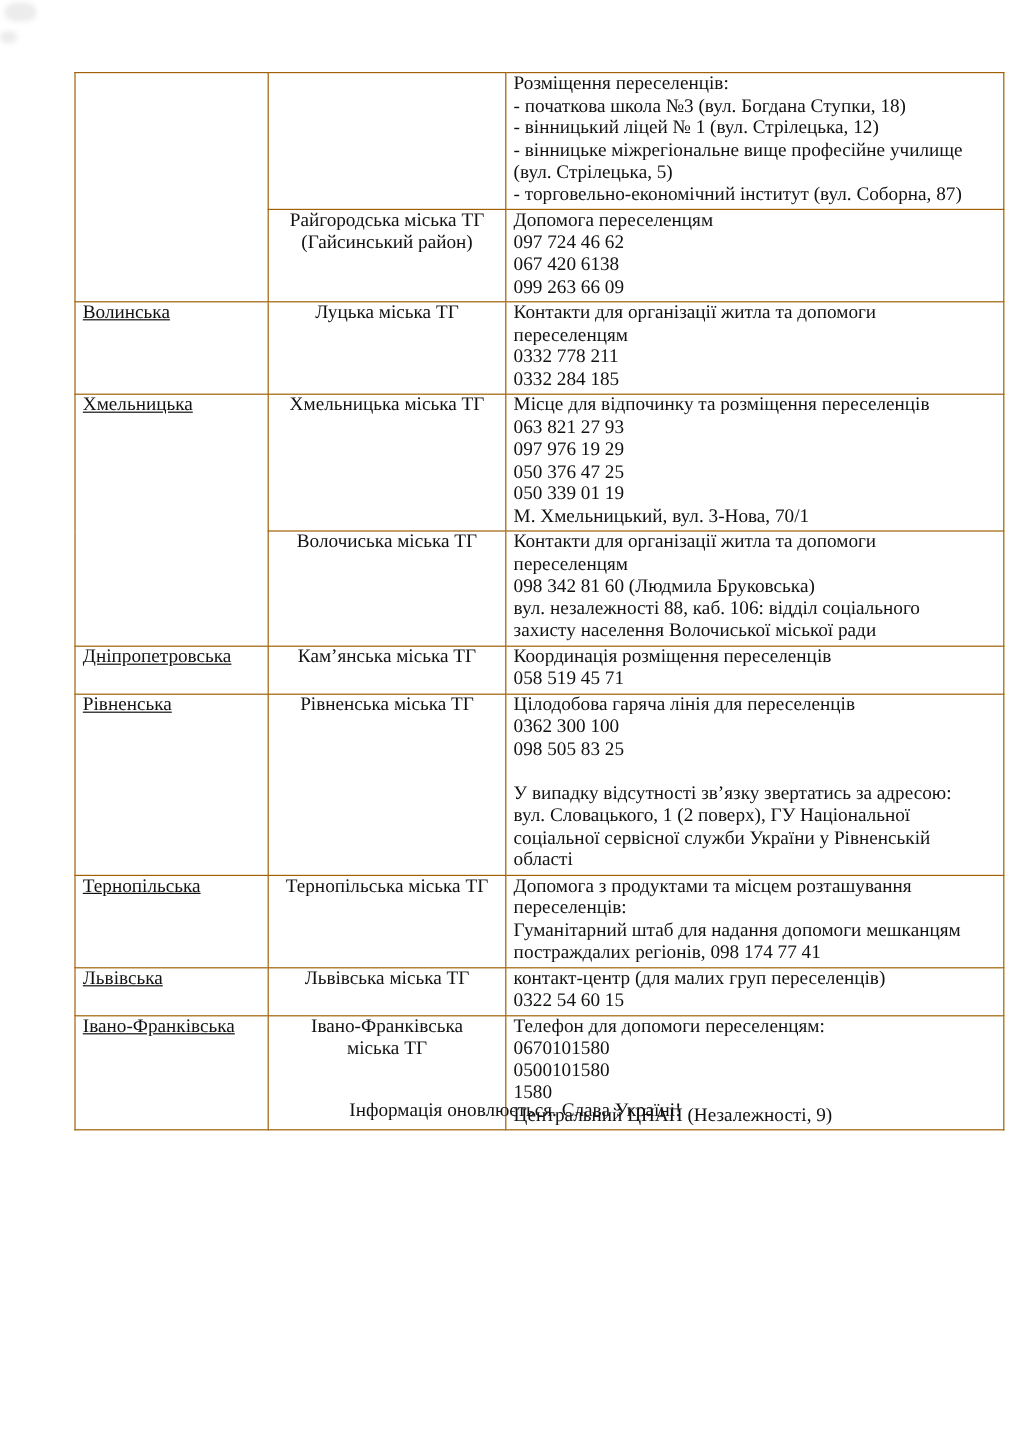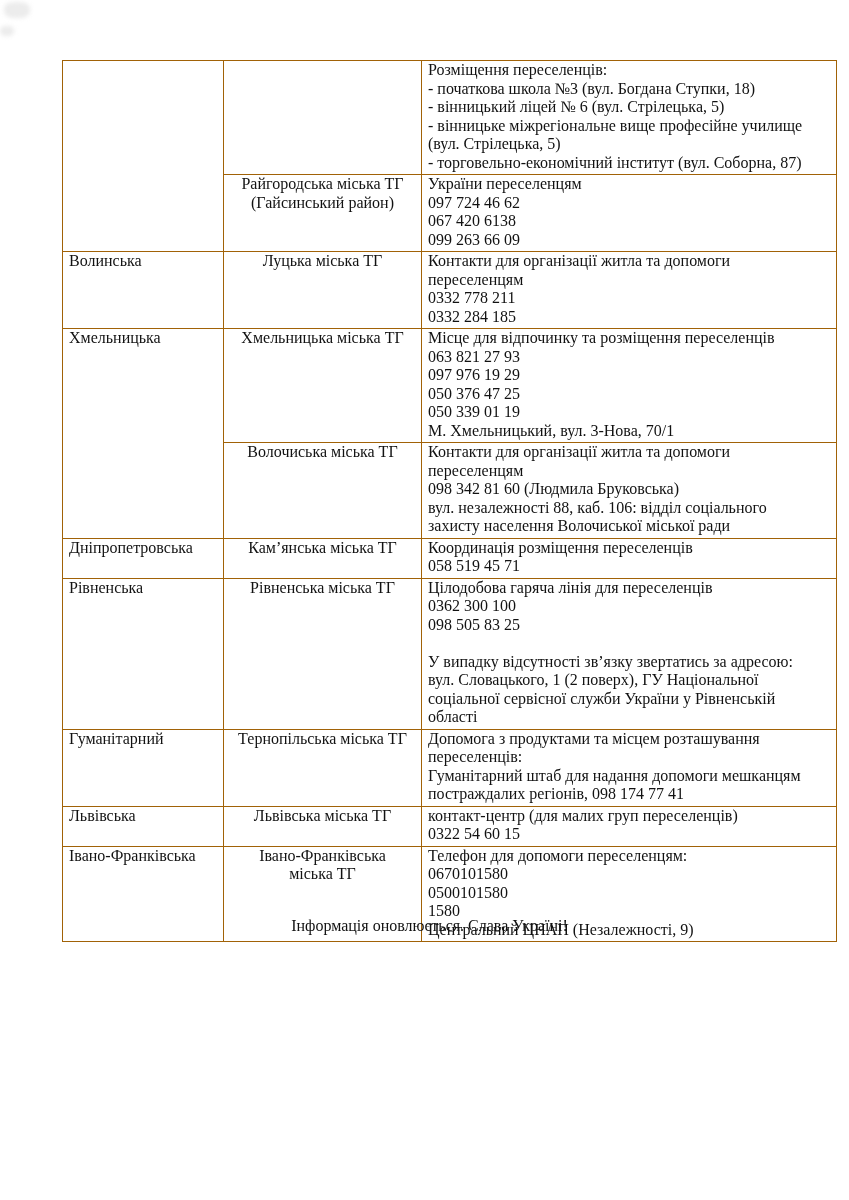--- a/index.html
+++ b/index.html
@@ -25,21 +25,21 @@
     width: 735px;
   }
   table.contacts td {
     border: 1px solid #a16207;
     vertical-align: top;
     padding: 0 6px 2px 6px;
     font-size: 16px;
     line-height: 18.5px;
     overflow: hidden;
   }
-  td.col-region    { width: 148px; }
+  td.col-region    { width: 148px; text-decoration: underline; }
   td.col-community { width: 185px; text-align: center; }
   td.col-info      { width: 402px; }
   .line {
     min-height: 18.5px;
     white-space: normal;
   }
   .footer-note {
     position: absolute;
     top: 916px;
     left: 62px;
@@ -66,33 +66,33 @@
   <div class="scan-smudge smudge-2"></div>
 
   <table class="contacts">
     <tbody id="contacts-tbody">
         <tr>
           <td class="col-region" rowspan="2"></td>
           <td class="col-community"></td>
           <td class="col-info">
             <div class="line">Розміщення переселенців:</div>
             <div class="line">- початкова школа №3 (вул. Богдана Ступки, 18)</div>
-            <div class="line">- вінницький ліцей № 6 (вул. Стрілецька, 5)</div>
+            <div class="line">- вінницький ліцей № 1 (вул. Стрілецька, 12)</div>
             <div class="line">- вінницьке міжрегіональне вище професійне училище</div>
             <div class="line">(вул. Стрілецька, 5)</div>
             <div class="line">- торговельно-економічний інститут (вул. Соборна, 87)</div>
           </td>
         </tr>
         <tr>
           <td class="col-community">
             <div class="line">Райгородська міська ТГ</div>
             <div class="line">(Гайсинський район)</div>
           </td>
           <td class="col-info">
-            <div class="line">України переселенцям</div>
+            <div class="line">Допомога переселенцям</div>
             <div class="line">097 724 46 62</div>
             <div class="line">067 420 6138</div>
             <div class="line">099 263 66 09</div>
           </td>
         </tr>
         <tr>
           <td class="col-region">
             <div class="line">Волинська</div>
           </td>
           <td class="col-community">
@@ -158,21 +158,21 @@
             <div class="line">098 505 83 25</div>
             <div class="line"></div>
             <div class="line">У випадку відсутності зв’язку звертатись за адресою:</div>
             <div class="line">вул. Словацького, 1 (2 поверх), ГУ Національної</div>
             <div class="line">соціальної сервісної служби України у Рівненській</div>
             <div class="line">області</div>
           </td>
         </tr>
         <tr>
           <td class="col-region">
-            <div class="line">Гуманітарний</div>
+            <div class="line">Тернопільська</div>
           </td>
           <td class="col-community">
             <div class="line">Тернопільська міська ТГ</div>
           </td>
           <td class="col-info">
             <div class="line">Допомога з продуктами та місцем розташування</div>
             <div class="line">переселенців:</div>
             <div class="line">Гуманітарний штаб для надання допомоги мешканцям</div>
             <div class="line">постраждалих регіонів, 098 174 77 41</div>
           </td>

